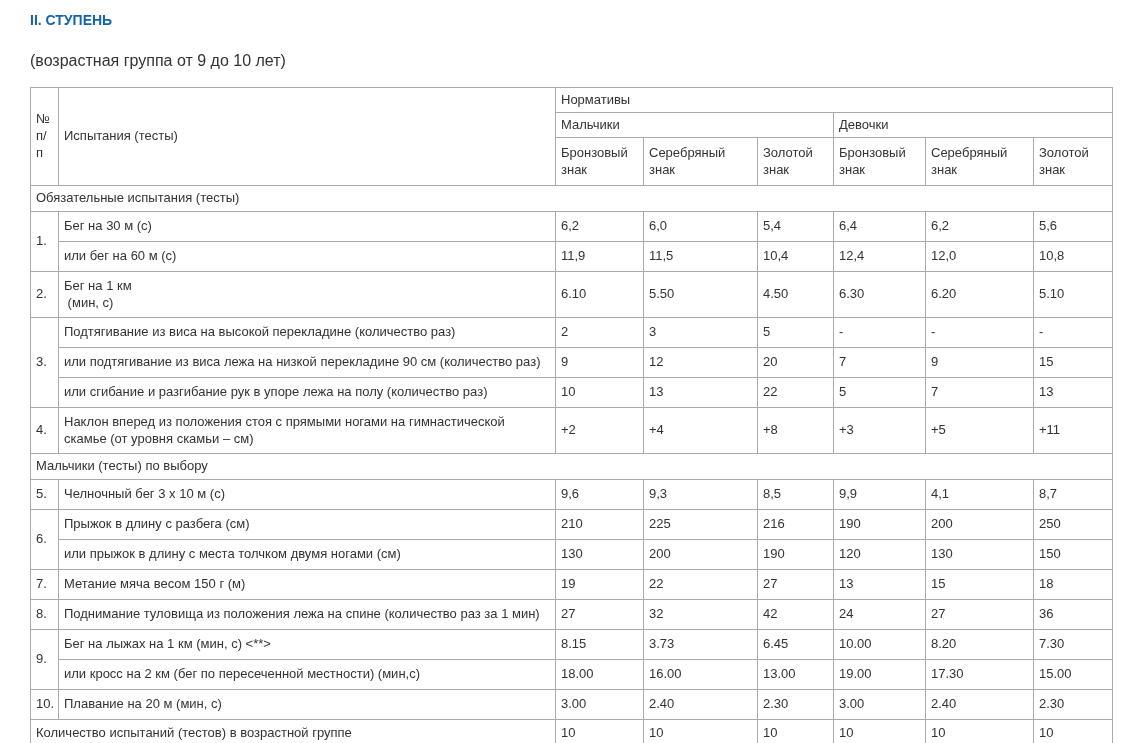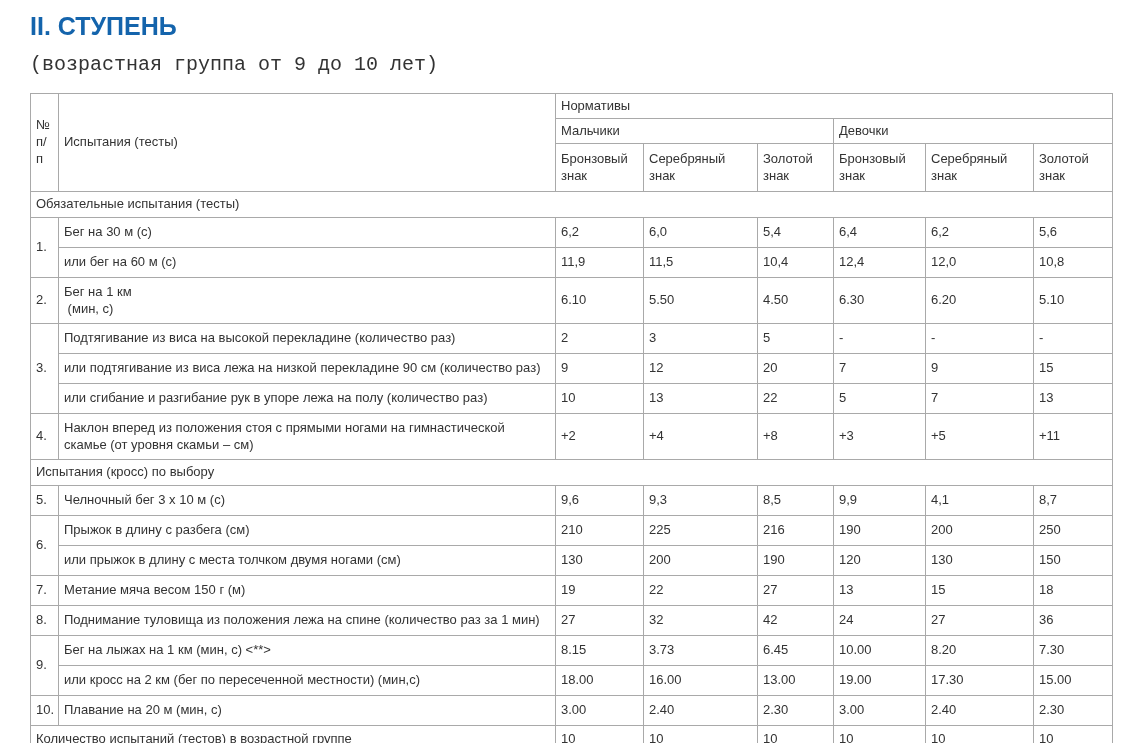--- a/index.html
+++ b/index.html
@@ -5,27 +5,26 @@
   :root { --accent:#1464ac; --text:#333333; --border:#a9a9a9; }
   * { box-sizing: border-box; }
   html,body { margin:0; padding:0; background:#ffffff; }
   body {
     font-family:"Liberation Sans","DejaVu Sans",sans-serif;
     color:var(--text);
     width:1136px; height:743px; overflow:hidden;
     padding:10px 26px 0 30px;
   }
   .page-title {
-    font-size:25px; font-weight:bold; color:var(--accent);
+    font-size:14px; font-weight:bold; color:var(--accent);
     margin:2px 0 0 0;
   }
   .page-subtitle {
-    font-size:20px; color:var(--text); font-weight:normal;
-    margin:12px 0 0 0;
-    font-family:Liberation Mono, monospace;
+    font-size:16px; color:var(--text); font-weight:normal;
+    margin:24px 0 0 0;
   }
   table.standards {
     border-collapse:collapse; table-layout:fixed;
     width:1082px; margin-top:17px;
   }
   .standards th, .standards td {
     border:1px solid var(--border);
     font-size:13px; font-weight:normal; color:var(--text);
     text-align:left; vertical-align:middle;
     padding:3px 5px; line-height:1.3;
@@ -147,21 +146,21 @@
       <td class="lbl">Наклон вперед из положения стоя с прямыми ногами на  гимнастической скамье (от уровня скамьи – см)</td>
       <td>+2</td>
       <td>+4</td>
       <td>+8</td>
       <td>+3</td>
       <td>+5</td>
       <td>+11</td>
     </tr>
 
     <tr class="h-sec">
-      <td colspan="8" class="sec">Испытания (кросс) по выбору</td>
+      <td colspan="8" class="sec">Мальчики (тесты) по выбору</td>
     </tr>
 
     <tr>
       <td class="num">5.</td>
       <td class="lbl">Челночный бег 3 х 10 м (с)</td>
       <td>9,6</td>
       <td>9,3</td>
       <td>8,5</td>
       <td>9,9</td>
       <td>4,1</td>

